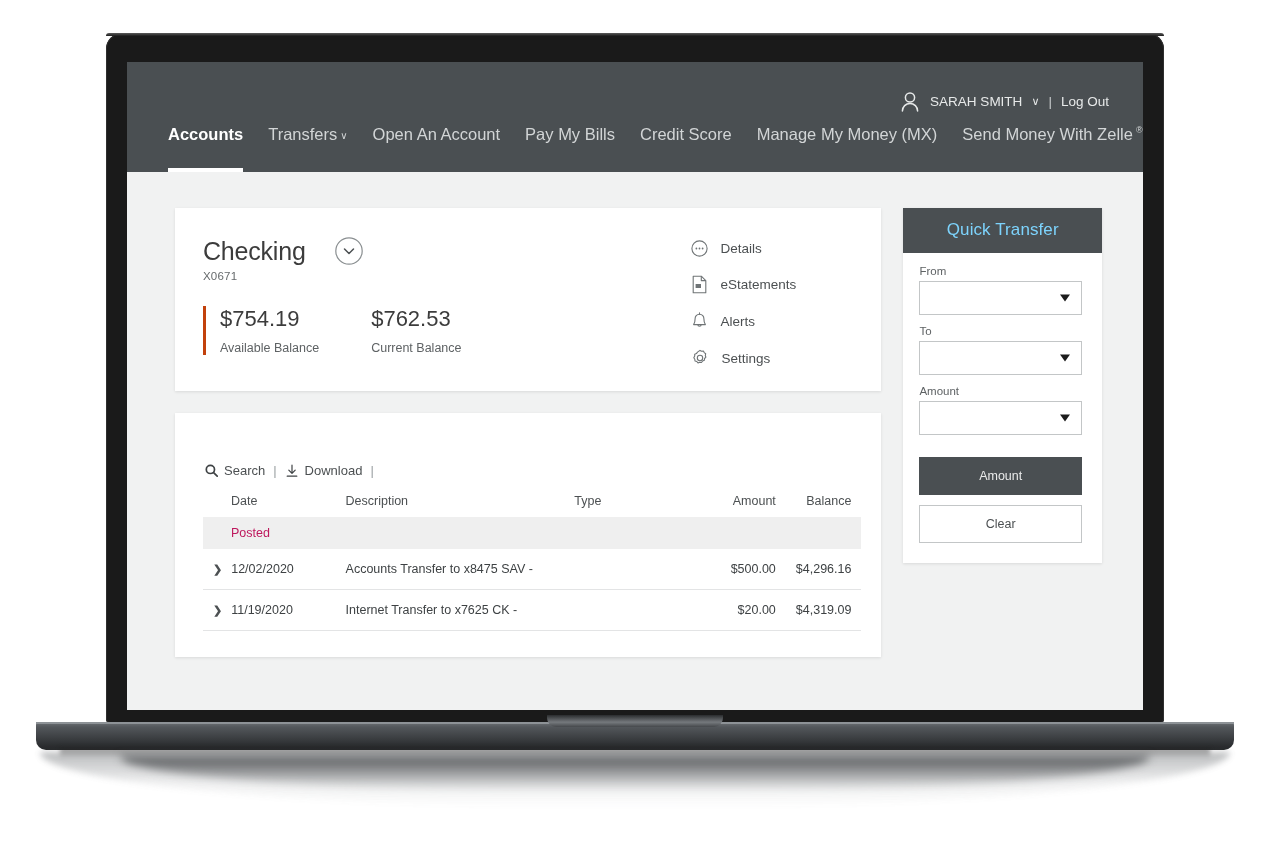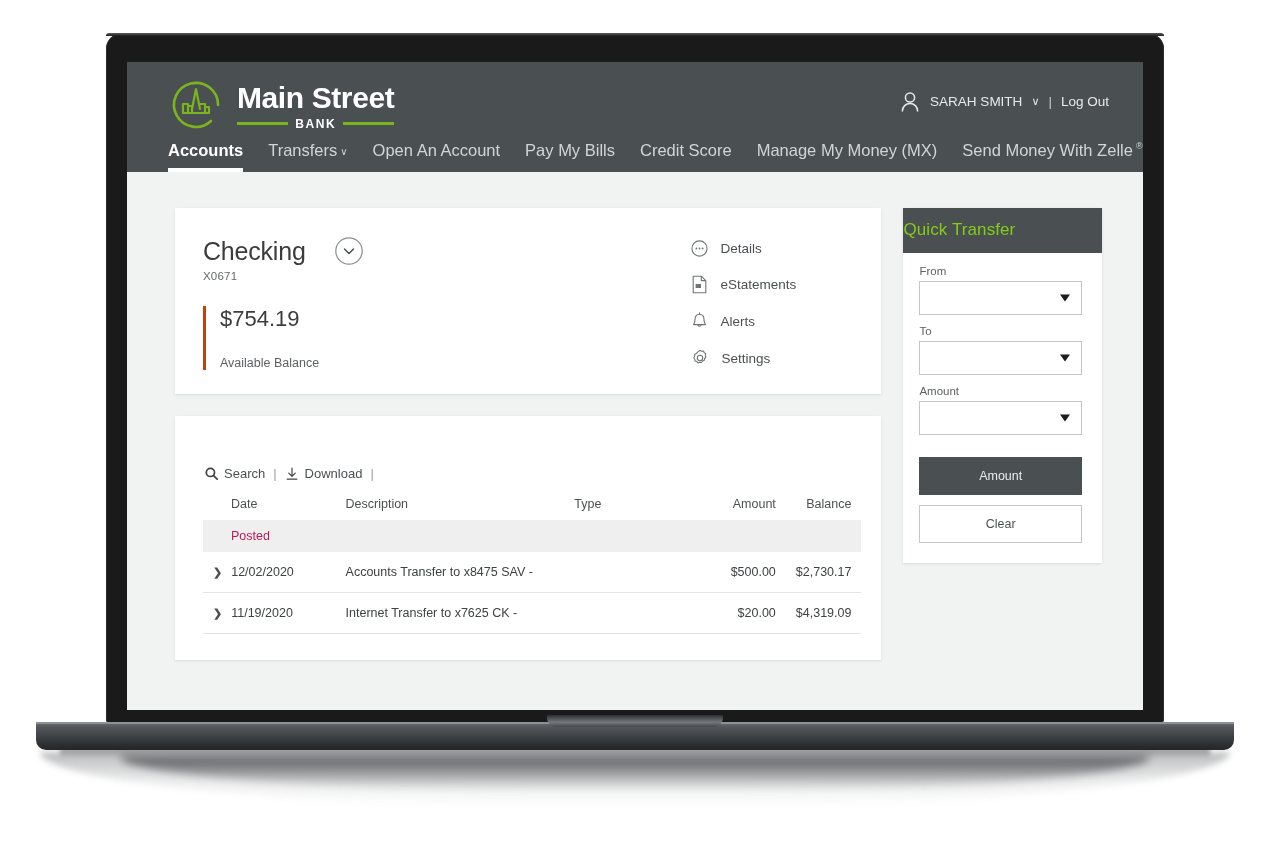--- a/index.html
+++ b/index.html
@@ -187,21 +187,21 @@
     left: 41px;
     bottom: 0;
     display: flex;
     align-items: flex-end;
     gap: 25px;
     height: 46px;
   }
   .navitem {
     color: #d2d5d6;
     font-size: 16.5px;
-    padding-bottom: 12px;
+    padding-bottom: 28px;
     position: relative;
     white-space: nowrap;
     display: flex;
     align-items: center;
     gap: 3px;
     cursor: pointer;
   }
   .navitem.active {
     color: #ffffff;
     font-weight: bold;
@@ -268,21 +268,21 @@
     gap: 52px;
   }
   .bal-amt {
     font-size: 22px;
     color: #3c3c3c;
     font-weight: normal;
   }
   .bal-lbl {
     font-size: 12.5px;
     color: #5e6264;
-    margin-top: 24px;
+    margin-top: 9px;
   }
 
   .acct-links {
     width: 190px;
     padding-right: 1px;
     padding-top: 4px;
     display: flex;
     flex-direction: column;
     gap: 18px;
   }
@@ -360,21 +360,22 @@
     color: #4c5052;
     font-size: 11px;
     font-weight: bold;
     cursor: pointer;
   }
 
   
   .qt-card { background: #ffffff; box-shadow: 0 1px 3px rgba(0,0,0,.10); padding-bottom: 20px; }
   .qt-header {
     background: #4a4f52;
-    color: #84cc16;
+    color: #7dd3fc;
+    text-align: center;
     font-size: 17px;
     padding: 12px 0 13px 0;
     letter-spacing: .1px;
   }
   .qt-body { padding: 12px 20px 0 16px; }
   .qt-label {
     font-size: 11.5px;
     color: #5e6264;
     margin-bottom: 4px;
     margin-top: 10px;
@@ -419,34 +420,20 @@
   <div class="laptop-lid">
     <div class="lid-sheen"></div>
     <div class="camera-dot"></div>
     <div class="macbook-label">MacBook Pro</div>
   </div>
 
   <div class="screen">
 
     <div class="site-header">
 
-      <div class="brand">
-        <svg class="brand-mark" viewBox="0 0 56 56">
-          <path d="M50 28 A22 22 0 1 0 43 44" fill="none" stroke="#7ab51d" stroke-width="2.6" stroke-linecap="round"></path>
-          <path d="M15 36 L15 27 L20 27 L20 36 M20 29 L24 29 L24 36 M24 32 L28 12 L32 32 M32 27 L37 27 L37 36 M37 30 L41 30 L41 36 L15 36" fill="none" stroke="#7ab51d" stroke-width="2.2" stroke-linejoin="round" stroke-linecap="round"></path>
-        </svg>
-        <div class="brand-text">
-          <div class="brand-name">Main Street</div>
-          <div class="brand-sub">
-            <div class="brand-rule"></div>
-            <div class="brand-sub-text">BANK</div>
-            <div class="brand-rule"></div>
-          </div>
-        </div>
-      </div>
 
       <div class="user-area">
         <svg width="22" height="23" viewBox="0 0 22 23">
           <circle cx="11" cy="7.5" r="4.6" fill="none" stroke="#e7e9e9" stroke-width="1.5"></circle>
           <path d="M3.4 21 a7.6 7.6 0 0 1 15.2 0" fill="none" stroke="#e7e9e9" stroke-width="1.5" stroke-linecap="round"></path>
         </svg>
         <span>SARAH SMITH</span>
         <span class="chev">∨</span>
         <span class="sep">|</span>
         <a href="#" class="logout">Log Out</a>
@@ -493,20 +480,24 @@
                 <circle cx="15" cy="15" r="13.2" fill="none" stroke="#8a8f91" stroke-width="1.2"></circle>
                 <path d="M10.5 13 L15 17.5 L19.5 13" fill="none" stroke="#4c5052" stroke-width="1.5" stroke-linecap="round" stroke-linejoin="round"></path>
               </svg>
             </div>
             <div class="acct-number">X0671</div>
 
             <div class="balances">
               <div>
                 <div class="bal-amt">$754.19</div>
                 <div class="bal-lbl">Available Balance</div>
+              </div>
+              <div>
+                <div class="bal-amt">$762.53</div>
+                <div class="bal-lbl">Current Balance</div>
               </div>
             </div>
           </div>
 
           <div class="acct-links">
             <div class="acct-link">
               <svg width="17" height="17" viewBox="0 0 17 17">
                 <circle cx="8.5" cy="8.5" r="7.6" fill="none" stroke="#6f7476" stroke-width="1.1"></circle>
                 <circle cx="5.4" cy="8.5" r="0.9" fill="#6f7476"></circle>
                 <circle cx="8.5" cy="8.5" r="0.9" fill="#6f7476"></circle>
@@ -582,21 +573,21 @@
               <tr class="txn">
                 <td>
                   <span class="date-cell">
                     <span class="row-caret">❯</span>
                     <span>12/02/2020</span>
                   </span>
                 </td>
                 <td>Accounts Transfer to x8475 SAV -</td>
                 <td></td>
                 <td class="num">$500.00</td>
-                <td class="num">$2,730.17</td>
+                <td class="num">$4,296.16</td>
               </tr>
 
               <tr class="txn">
                 <td>
                   <span class="date-cell">
                     <span class="row-caret">❯</span>
                     <span>11/19/2020</span>
                   </span>
                 </td>
                 <td>Internet Transfer to x7625 CK -</td>

